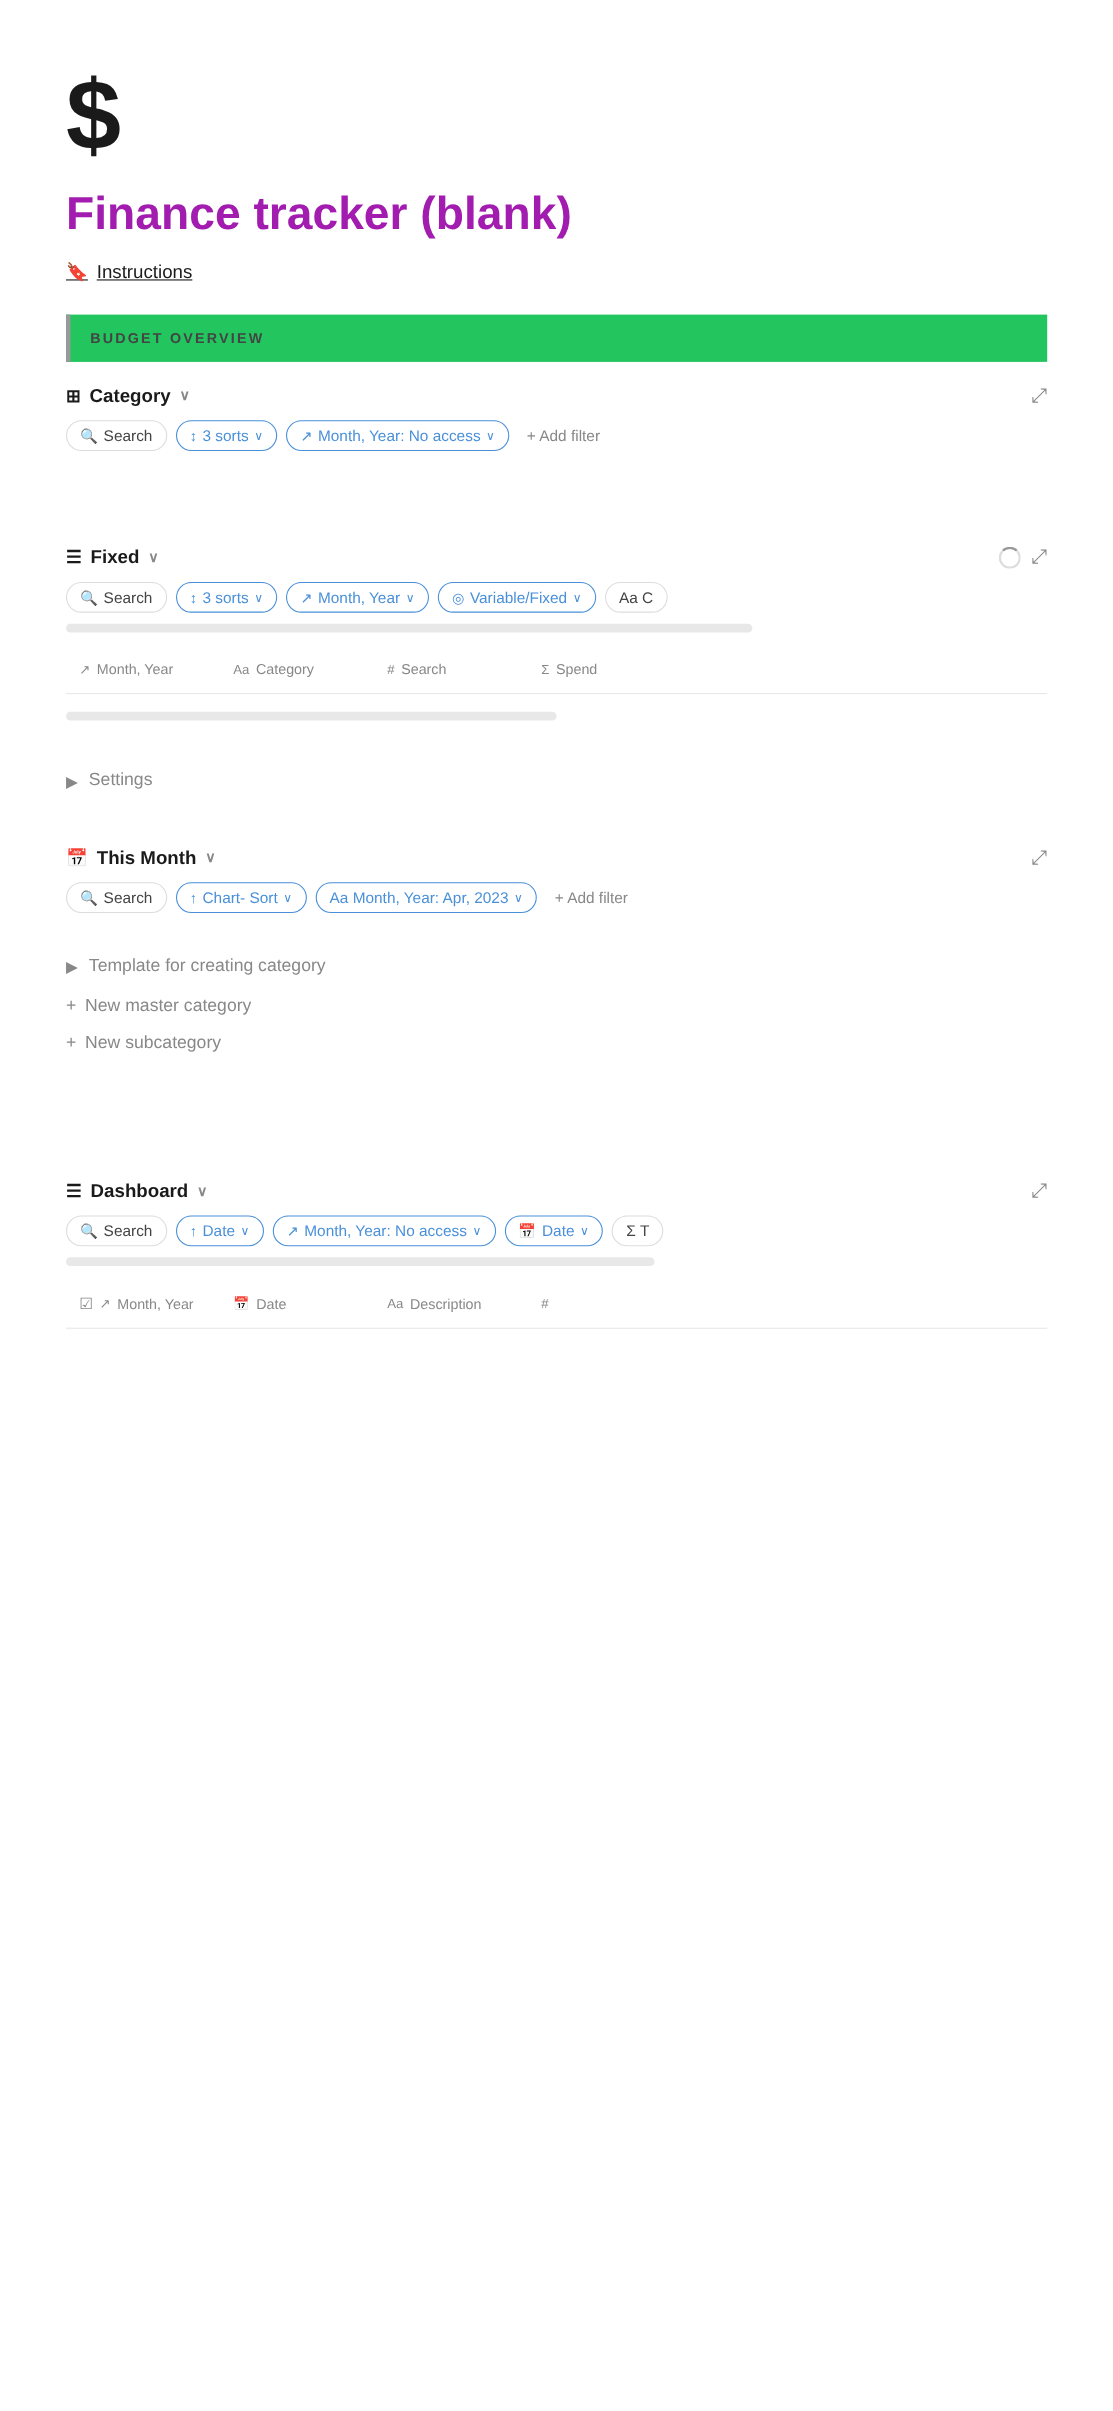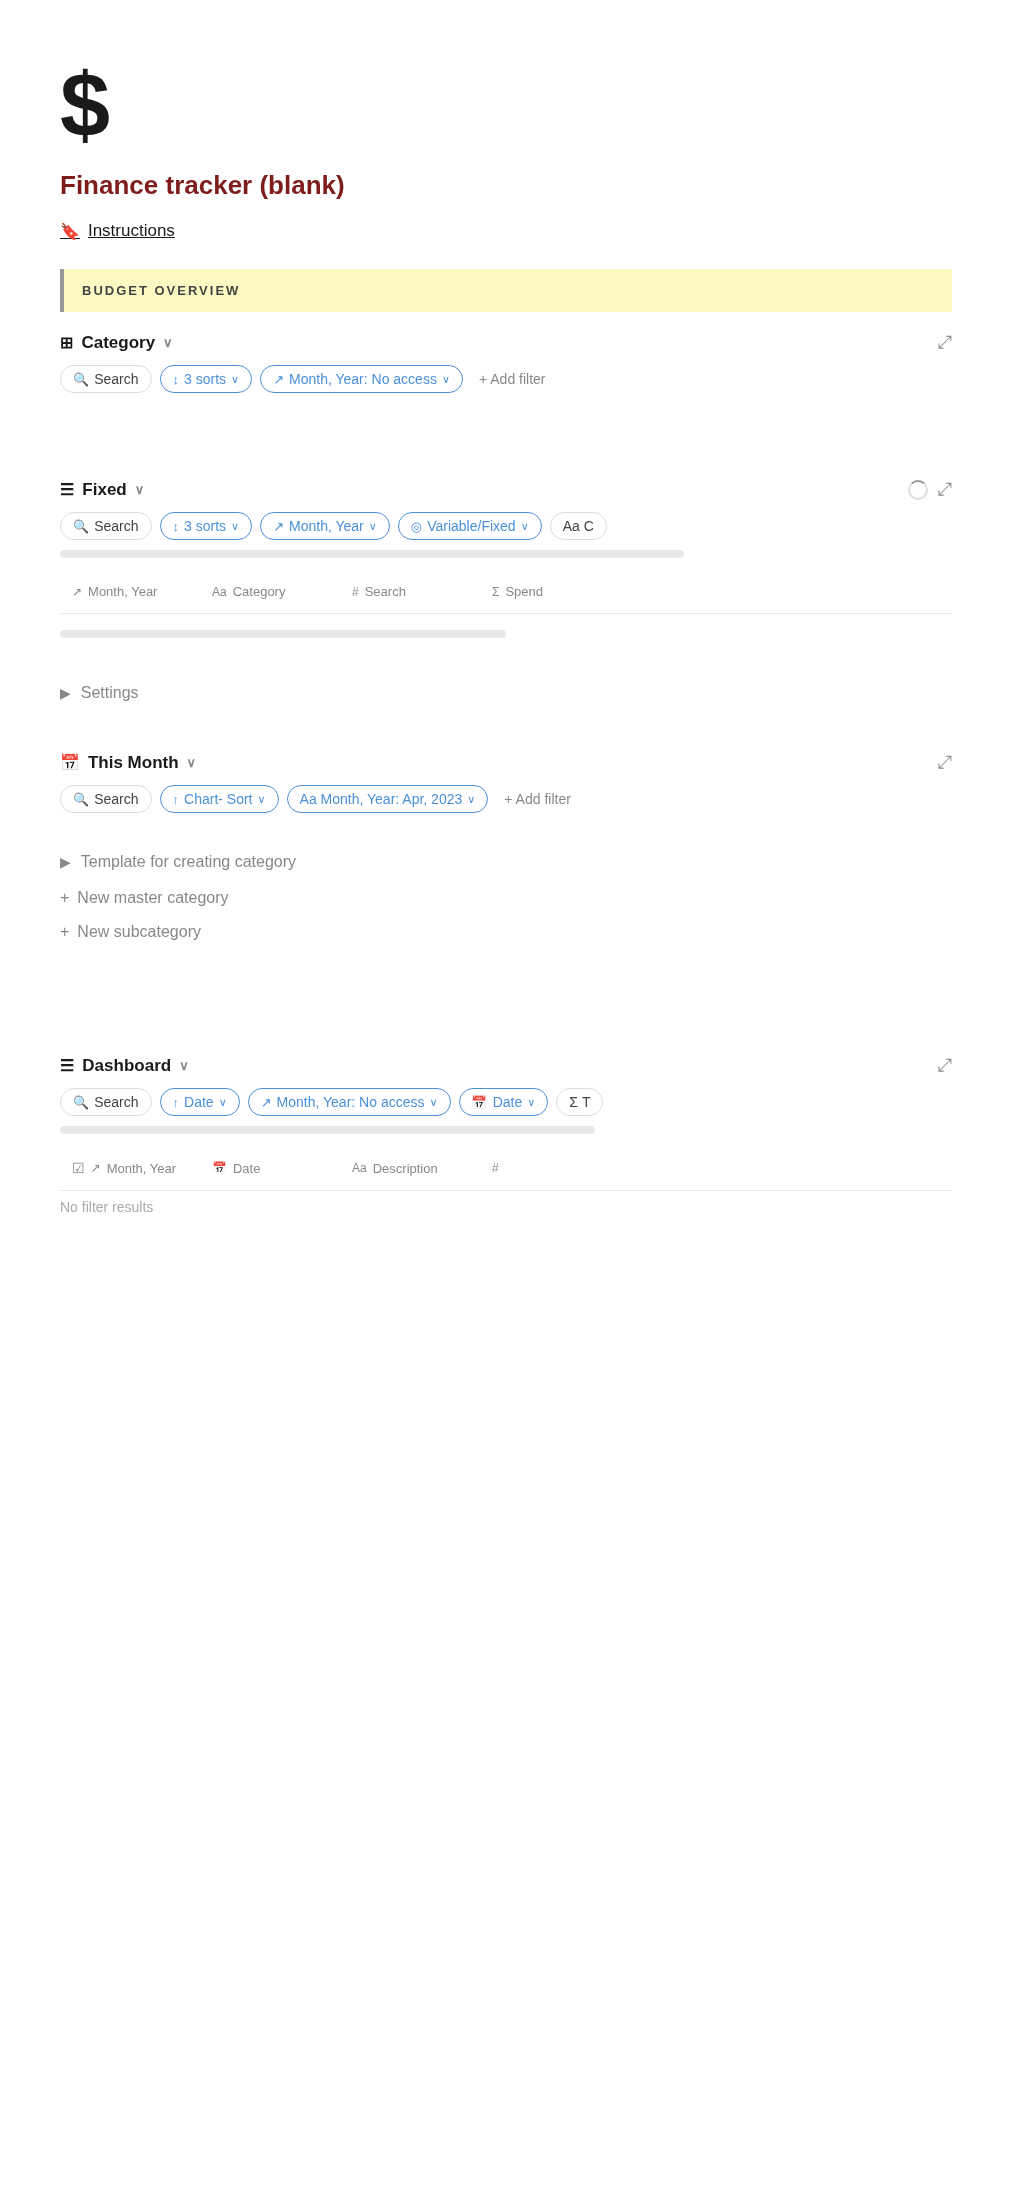--- a/index.html
+++ b/index.html
@@ -19,24 +19,24 @@
 
     .page-icon {
       font-size: 90px;
       font-weight: 900;
       line-height: 1;
       margin-bottom: 20px;
       display: block;
     }
 
     .page-title {
-      font-size: 26px;
+      font-size: 42px;
       font-weight: 800;
       margin-bottom: 20px;
-      color: #7f1d1d;
+      color: #a21caf;
     }
 
     .instructions-link {
       display: flex;
       align-items: center;
       gap: 8px;
       margin-bottom: 28px;
       color: #1a1a1a;
       font-size: 17px;
       font-weight: 500;
@@ -45,21 +45,21 @@
     }
 
     .bookmark-icon {
       font-size: 16px;
     }
 
     
     .section-heading {
       display: flex;
       align-items: center;
-      background: #fef9c3;
+      background: #22c55e;
       border-left: 4px solid #999;
       padding: 14px 18px;
       font-size: 13px;
       font-weight: 700;
       letter-spacing: 2px;
       color: #444;
       margin-bottom: 20px;
       width: 100%;
     }
 
@@ -451,17 +451,16 @@
         </div>
         <div class="table-col">
           <span class="table-col-icon">Aa</span>
           <span>Description</span>
         </div>
         <div class="table-col">
           <span class="table-col-icon">#</span>
         </div>
       </div>
 
-      <div class="no-results-text">No filter results</div>
     </div>
   </div>
 
 </div>
 
 </body></html>

